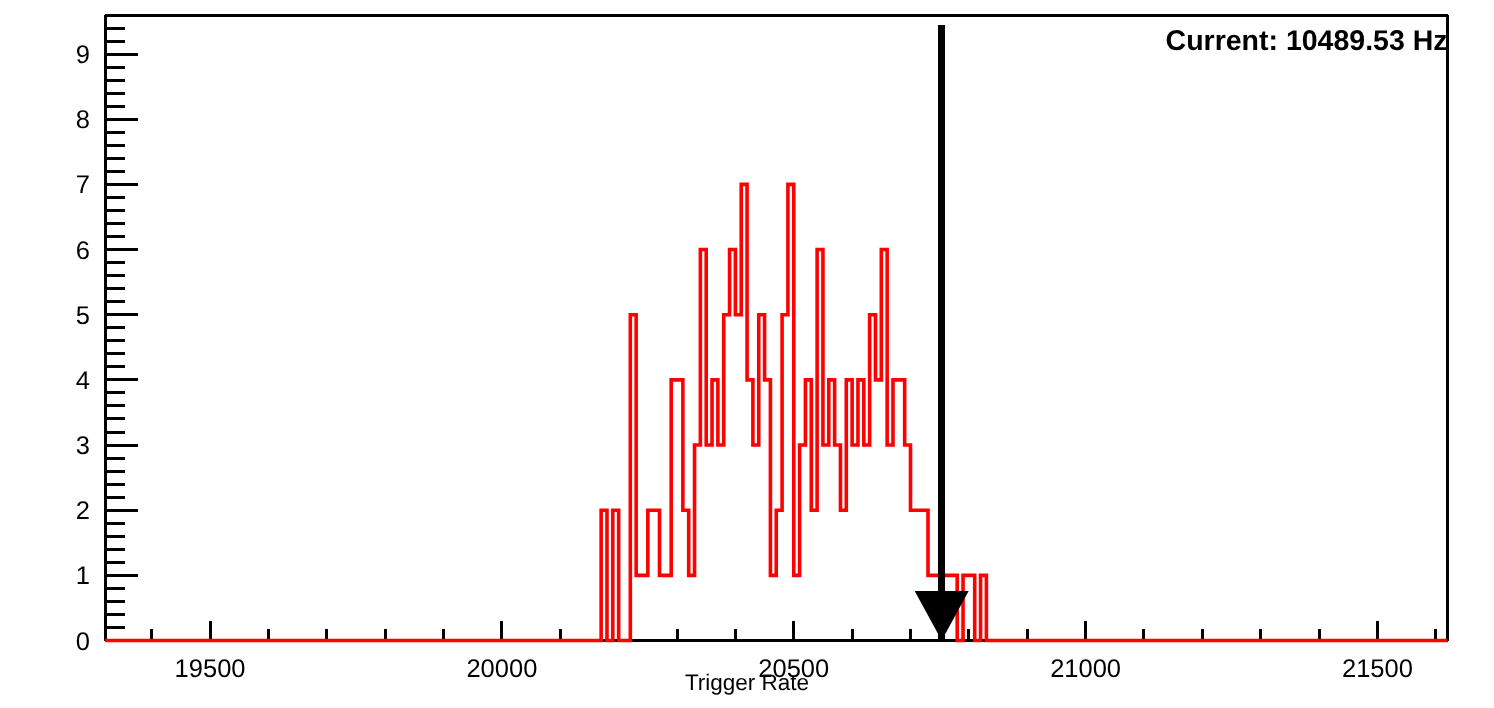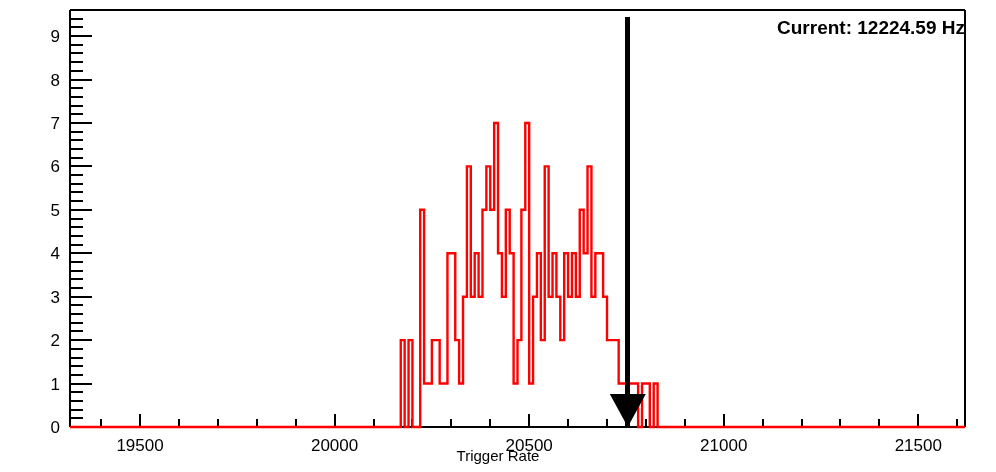--- a/index.html
+++ b/index.html
@@ -120,14 +120,14 @@
         <text x="334.60869565217394" y="451" text-anchor="middle" font-family="&quot;Liberation Sans&quot;,sans-serif" font-size="17" fill="#000">20000</text>
         <text x="529.1739130434783" y="451" text-anchor="middle" font-family="&quot;Liberation Sans&quot;,sans-serif" font-size="17" fill="#000">20500</text>
         <text x="723.7391304347826" y="451" text-anchor="middle" font-family="&quot;Liberation Sans&quot;,sans-serif" font-size="17" fill="#000">21000</text>
         <text x="918.3043478260869" y="451" text-anchor="middle" font-family="&quot;Liberation Sans&quot;,sans-serif" font-size="17" fill="#000">21500</text>
       </g>
   </svg>
 
   <div class="annot" id="xtitle" style="left:0;top:447px;width:996px;text-align:center;
               font-weight:normal;font-size:15px;">Trigger Rate</div>
 
-  <div class="annot" id="current-readout" style="right:31px;top:17px;font-size:19px;letter-spacing:0px;">Current: 12224.59 Hz</div>
+  <div class="annot" id="current-readout" style="right:31px;top:17px;font-size:19px;letter-spacing:0px;">Current: 10489.53 Hz</div>
 </div>
 
 </body></html>

